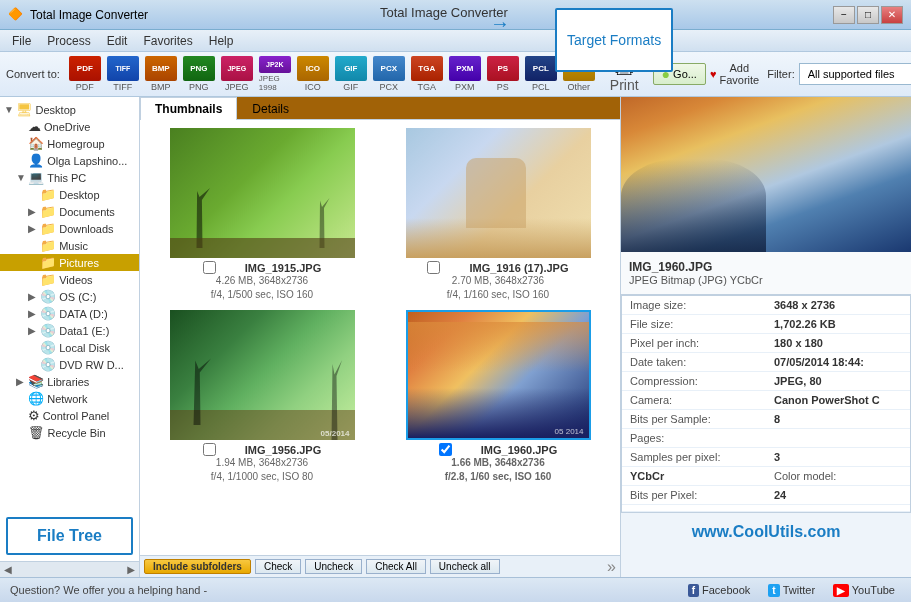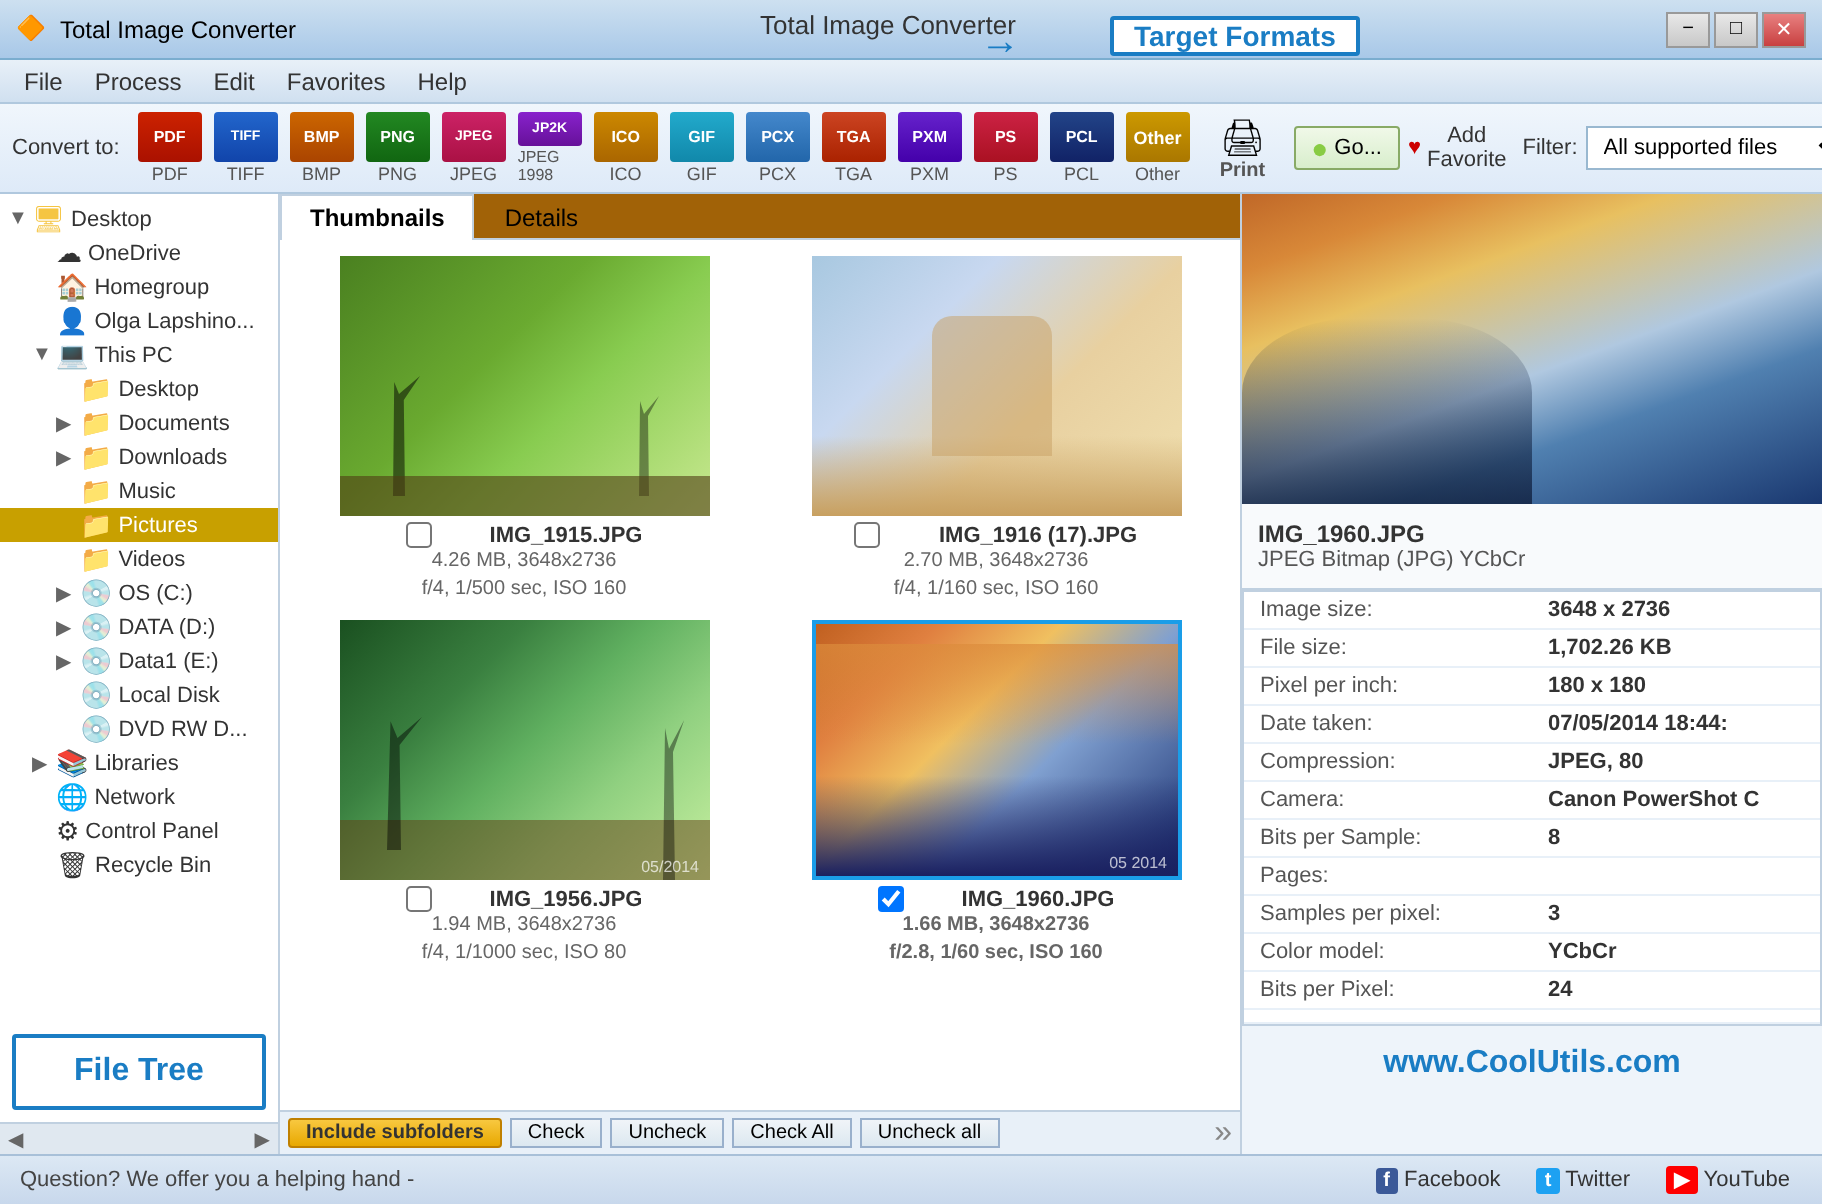--- a/index.html
+++ b/index.html
@@ -6,21 +6,21 @@
     body { font-family: 'Segoe UI', Tahoma, Geneva, Verdana, sans-serif; font-size: 12px; background: #d4e3f0; width: 911px; height: 602px; overflow: hidden; }
 
     
     .title-bar { background: linear-gradient(to bottom, #cde0f0, #a8c8e8); height: 30px; display: flex; align-items: center; justify-content: space-between; padding: 0 8px; border-bottom: 1px solid #7aadcf; }
     .title-bar-left { display: flex; align-items: center; gap: 6px; }
     .title-bar-icon { width: 16px; height: 16px; }
     .title-bar-controls { display: flex; gap: 2px; }
     .title-btn { width: 22px; height: 18px; background: linear-gradient(to bottom, #e8e8e8, #c8c8c8); border: 1px solid #999; font-size: 10px; cursor: pointer; display: flex; align-items: center; justify-content: center; }
 
     
-    .target-formats-box { position: absolute; top: 8px; left: 555px; border: 2px solid #1a7dc4; padding: 0 10px; background: white; color: #1a7dc4; font-size: 14px; font-weight: bold; border-radius: 2px; }
+    .target-formats-box { position: absolute; top: 8px; left: 555px; border: 2px solid #1a7dc4; padding: 22px 10px; background: white; color: #1a7dc4; font-size: 14px; font-weight: normal; border-radius: 2px; }
 
     
     .menu-bar { background: linear-gradient(to bottom, #e8f0f8, #d0e0f0); height: 22px; display: flex; align-items: center; padding: 0 4px; border-bottom: 1px solid #b0c8de; }
     .menu-item { padding: 2px 8px; font-size: 12px; cursor: pointer; color: #333; }
 
     
     .toolbar { background: linear-gradient(to bottom, #f0f6fc, #deeaf8); height: 45px; display: flex; align-items: center; padding: 0 6px; border-bottom: 1px solid #b0c8de; gap: 4px; }
     .convert-label { font-size: 11px; color: #333; margin-right: 4px; white-space: nowrap; }
     .format-btn { display: flex; flex-direction: column; align-items: center; justify-content: center; width: 38px; height: 38px; cursor: pointer; border: none; background: transparent; padding: 1px; }
     .format-icon { width: 32px; height: 26px; display: flex; flex-direction: column; align-items: center; justify-content: center; border-radius: 2px; font-size: 8px; font-weight: bold; color: white; }
@@ -36,21 +36,21 @@
     .fmt-pcx { background: linear-gradient(to bottom, #4488cc, #2266aa); }
     .fmt-tga { background: linear-gradient(to bottom, #cc4422, #aa2200); }
     .fmt-pxm { background: linear-gradient(to bottom, #6622cc, #4400aa); }
     .fmt-ps { background: linear-gradient(to bottom, #cc2244, #aa1122); }
     .fmt-pcl { background: linear-gradient(to bottom, #224488, #112266); }
     .fmt-other { background: linear-gradient(to bottom, #cc9900, #aa7700); }
 
     .toolbar-sep { width: 1px; height: 34px; background: #b0c0d0; margin: 0 3px; }
     .print-btn { display: flex; flex-direction: column; align-items: center; width: 36px; cursor: pointer; }
     .print-icon { font-size: 18px; }
-    .print-label { font-size: 10px; color: #555; font-weight: bold; }
+    .print-label { font-size: 14px; color: #555; }
 
     .filter-area { display: flex; align-items: center; gap: 4px; margin-left: 4px; }
     .filter-label { font-size: 11px; color: #333; }
     .filter-select { height: 22px; font-size: 11px; border: 1px solid #99b8d0; background: white; padding: 0 4px; min-width: 130px; }
     .go-btn { background: linear-gradient(to bottom, #f0f8e8, #d8eecc); border: 1px solid #88aa66; padding: 2px 8px; font-size: 11px; cursor: pointer; display: flex; align-items: center; gap: 3px; border-radius: 2px; }
     .add-fav-btn { background: transparent; border: none; font-size: 11px; color: #333; cursor: pointer; display: flex; align-items: center; gap: 3px; }
     .heart-icon { color: #cc0000; }
 
     
     .main { display: flex; height: calc(602px - 30px - 22px - 45px - 25px); }
@@ -385,21 +385,21 @@
         </div>
         <div class="thumb-check">
           <input type="checkbox" style="">
           <span class="thumb-name">IMG_1916 (17).JPG</span>
         </div>
         <div class="thumb-info">2.70 MB, 3648x2736</div>
         <div class="thumb-info">f/4, 1/160 sec, ISO 160</div>
       </div>
 
       <div class="thumb-item">
-        <div class="thumb-img img-1956" style="position:relative; width:185px; height:130px;">
+        <div class="thumb-img img-1956" style="position:relative; width:185px; height:130px;font-weight:bold;">
           <div style="position:absolute;bottom:0;left:0;right:0;height:30px;background:rgba(100,60,20,0.5);"></div>
           <div style="position:absolute;bottom:15px;left:10px;width:35px;height:70px;background:rgba(0,0,0,0.45);clip-path:polygon(40% 100%, 60% 100%, 58% 25%, 90% 5%, 55% 20%, 45% 8%);"></div>
           <div style="position:absolute;bottom:0;right:10px;width:20px;height:80px;background:rgba(0,0,0,0.4);clip-path:polygon(35% 100%, 65% 100%, 60% 20%, 88% 0%, 50% 18%, 40% 5%);"></div>
           <div style="position:absolute;bottom:2px;right:5px;font-size:8px;color:rgba(255,255,255,0.7);">05/2014</div>
         </div>
         <div class="thumb-check">
           <input type="checkbox" style="">
           <span class="thumb-name">IMG_1956.JPG</span>
         </div>
         <div class="thumb-info">1.94 MB, 3648x2736</div>
@@ -457,22 +457,22 @@
       <div class="meta-cell meta-label">Compression:</div>
       <div class="meta-cell meta-value">JPEG, 80</div>
       <div class="meta-cell meta-label">Camera:</div>
       <div class="meta-cell meta-value">Canon PowerShot C</div>
       <div class="meta-cell meta-label">Bits per Sample:</div>
       <div class="meta-cell meta-value">8</div>
       <div class="meta-cell meta-label">Pages:</div>
       <div class="meta-cell meta-value"></div>
       <div class="meta-cell meta-label">Samples per pixel:</div>
       <div class="meta-cell meta-value">3</div>
+      <div class="meta-cell meta-value">YCbCr</div>
       <div class="meta-cell meta-label">Color model:</div>
-      <div class="meta-cell meta-value">YCbCr</div>
       <div class="meta-cell meta-label">Bits per Pixel:</div>
       <div class="meta-cell meta-value">24</div>
       <div class="meta-cell"></div>
       <div class="meta-cell"></div>
     </div>
 
     <div class="coolutils-link">
       <span>www.CoolUtils.com</span>
     </div>
   </div>

